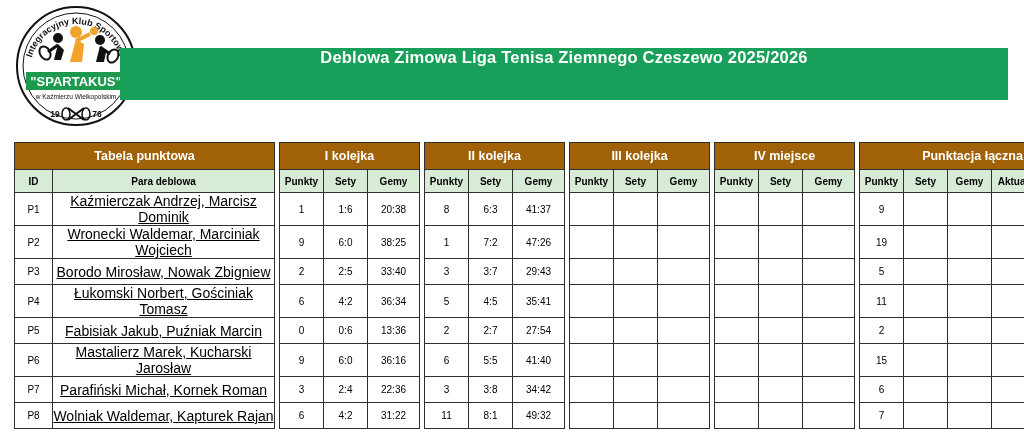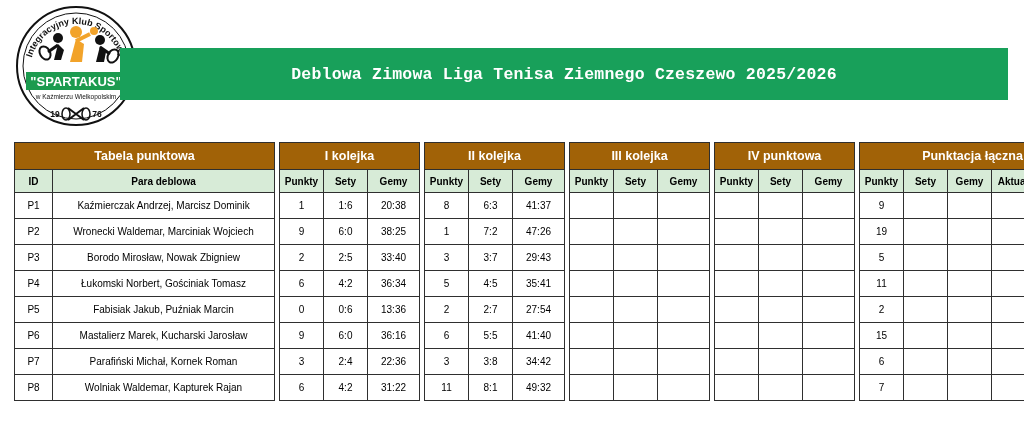--- a/index.html
+++ b/index.html
@@ -25,23 +25,22 @@
     height: 132px;
   }
   .title-banner {
     position: absolute;
     left: 120px;
     top: 48px;
     width: 888px;
     height: 52px;
     background: #18a05a;
     display: flex;
-    align-items: center;
+    align-items: flex-start;
     justify-content: center;
-    font-family: Liberation Mono, monospace;
   }
   .title-banner .title-text {
     color: #ffffff;
     font-size: 16.5px;
     font-weight: bold;
     letter-spacing: 0.2px;
     text-align: center;
   }
 
   
@@ -102,21 +101,22 @@
     height: 25px;
     background: #ffffff;
     color: #000000;
     font-size: 10px;
   }
   td.spacer-cell {
     border: none !important;
     background: #ffffff;
   }
   td.pair-cell {
-    font-size: 10px;
+    font-size: 14px;
+    text-decoration: underline;
   }
 </style>
 </head>
 <body>
 
 <div id="page">
 
   <div class="header-area">
 
     <div class="logo">
@@ -191,21 +191,21 @@
       <thead>
         <tr class="group-row">
           <th colspan="2">Tabela punktowa</th>
           <th class="spacer"></th>
           <th colspan="3">I kolejka</th>
           <th class="spacer"></th>
           <th colspan="3">II kolejka</th>
           <th class="spacer"></th>
           <th colspan="3">III kolejka</th>
           <th class="spacer"></th>
-          <th colspan="3">IV punktowa</th>
+          <th colspan="3">IV miejsce</th>
           <th class="spacer"></th>
           <th colspan="4">Punktacja łączna</th>
         </tr>
         <tr class="sub-row">
           <th>ID</th>
           <th>Para deblowa</th>
           <th class="spacer"></th>
           <th>Punkty</th>
           <th>Sety</th>
           <th>Gemy</th>

